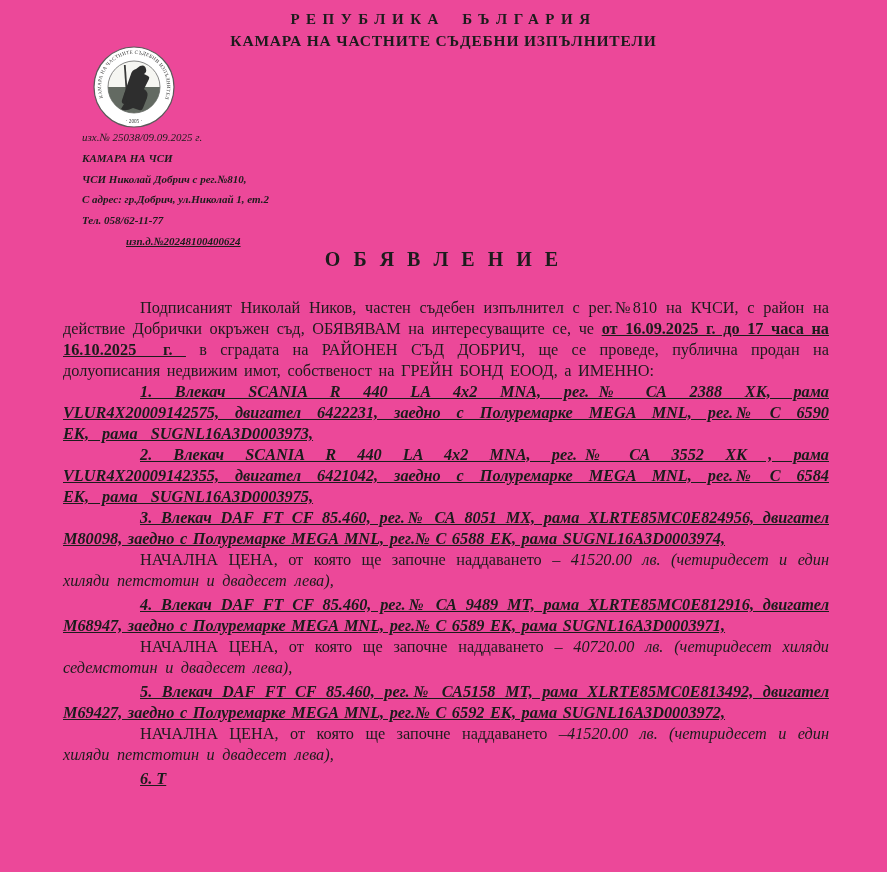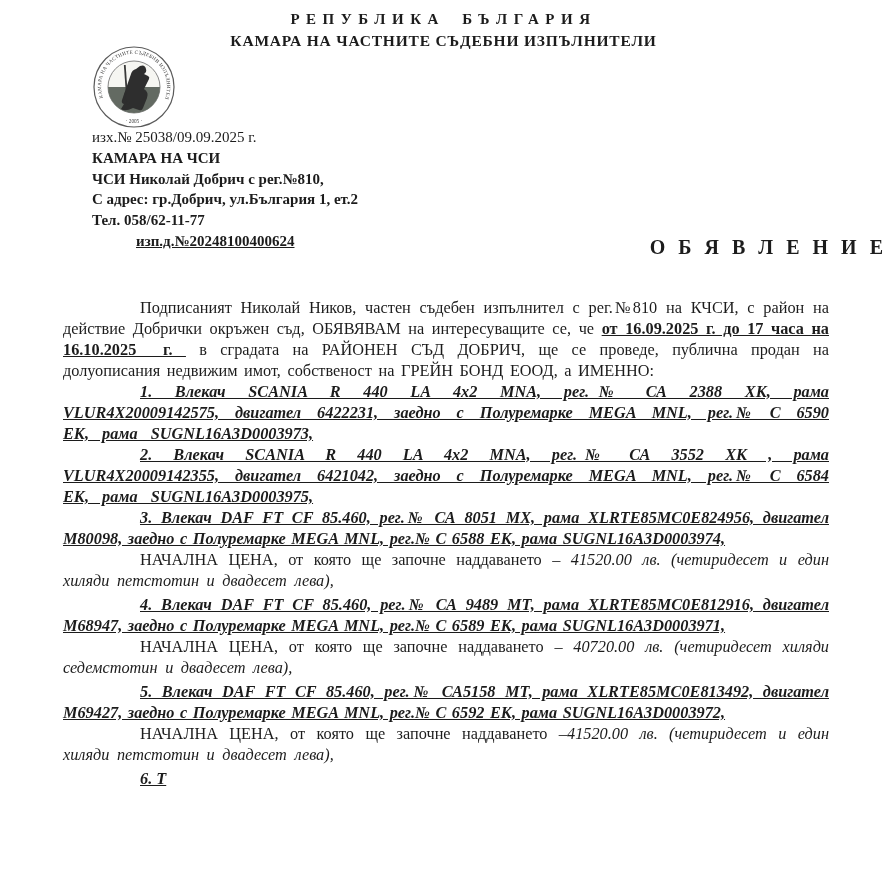--- a/index.html
+++ b/index.html
@@ -1,34 +1,34 @@
 <!DOCTYPE html>
 <html><head>
 <meta charset="utf-8">
 <style>
   html,body { margin:0; padding:0; background:#e8e8e8; }
   .page {
     position:relative; width:887px; height:872px; margin:0 auto;
-    background:#ffffff; overflow:hidden;
+    background:#ec4899; overflow:hidden;
     font-family:"Liberation Serif","DejaVu Serif",serif;
     color:#1c1c1c;
   }
   .header { padding-top:11px; text-align:center; font-weight:700; }
   .header-line1 { font-size:15px; letter-spacing:6.5px; word-spacing:7px; }
   .header-line2 { font-size:15.5px; letter-spacing:0.8px; margin-top:4px; }
 
   .seal { position:absolute; left:88px; top:42px; width:92px; height:90px; }
 
-  .letterhead { position:absolute; left:92px; top:127px; font-size:15px; line-height:20.8px; }
+  .letterhead { position:absolute; left:82px; top:127px; font-size:11px; line-height:20.8px;font-style:italic; }
   .lh-ref  { font-weight:400; }
   .lh-bold { font-weight:700; }
   .lh-case { font-weight:700; text-decoration:underline;margin-left:44px; }
 
   .doc-title {
-    position:absolute; left:0; right:0; top:236px; text-align:right;
+    position:absolute; left:0; right:0; top:248px; text-align:center;
     font-size:20px; font-weight:700; letter-spacing:4px;
   }
 
   .body-text {
     position:absolute; left:63px; top:297px; width:766px;
     font-size:16.3px; line-height:21px; text-align:justify;
   }
   .para { margin:0; text-indent:77px; }
   .intro { word-spacing:2.5px; }
   .highlight { font-weight:700; text-decoration:underline; }
@@ -61,21 +61,21 @@
     <text font-size="5" font-family="Liberation Serif, serif" fill="#333333" letter-spacing="0.3">
       <textPath href="#sealTextPath">КАМАРА НА ЧАСТНИТЕ СЪДЕБНИ ИЗПЪЛНИТЕЛИ</textPath>
     </text>
     <text x="45" y="81" font-size="5.2" font-family="Liberation Serif, serif" fill="#333333" text-anchor="middle">· 2005 ·</text>
   </svg>
 
   <div class="letterhead">
     <div class="lh-ref">изх.№ 25038/09.09.2025 г.</div>
     <div class="lh-bold">КАМАРА НА ЧСИ</div>
     <div class="lh-bold">ЧСИ Николай Добрич с рег.№810,</div>
-    <div class="lh-bold">С адрес: гр.Добрич, ул.България 1, ет.2</div>
+    <div class="lh-bold">С адрес: гр.Добрич, ул.Николай 1, ет.2</div>
     <div class="lh-bold">Тел. 058/62-11-77</div>
     <div class="lh-case">изп.д.№20248100400624</div>
   </div>
 
   <div class="doc-title">О Б Я В Л Е Н И Е</div>
 
   <div class="body-text">
 
     <p class="para intro"><span>Подписаният Николай Ников, частен съдебен изпълнител с рег.№810 на КЧСИ, с район на действие Добрички окръжен съд, ОБЯВЯВАМ на интересуващите се, че </span><span class="highlight">от 16.09.2025 г. до 17 часа на 16.10.2025 &nbsp;г.&nbsp;</span><span> в сградата на РАЙОНЕН СЪД ДОБРИЧ, ще се проведе, публична продан на долуописания недвижим имот, собственост на ГРЕЙН БОНД ЕООД, а ИМЕННО:</span></p>
 

